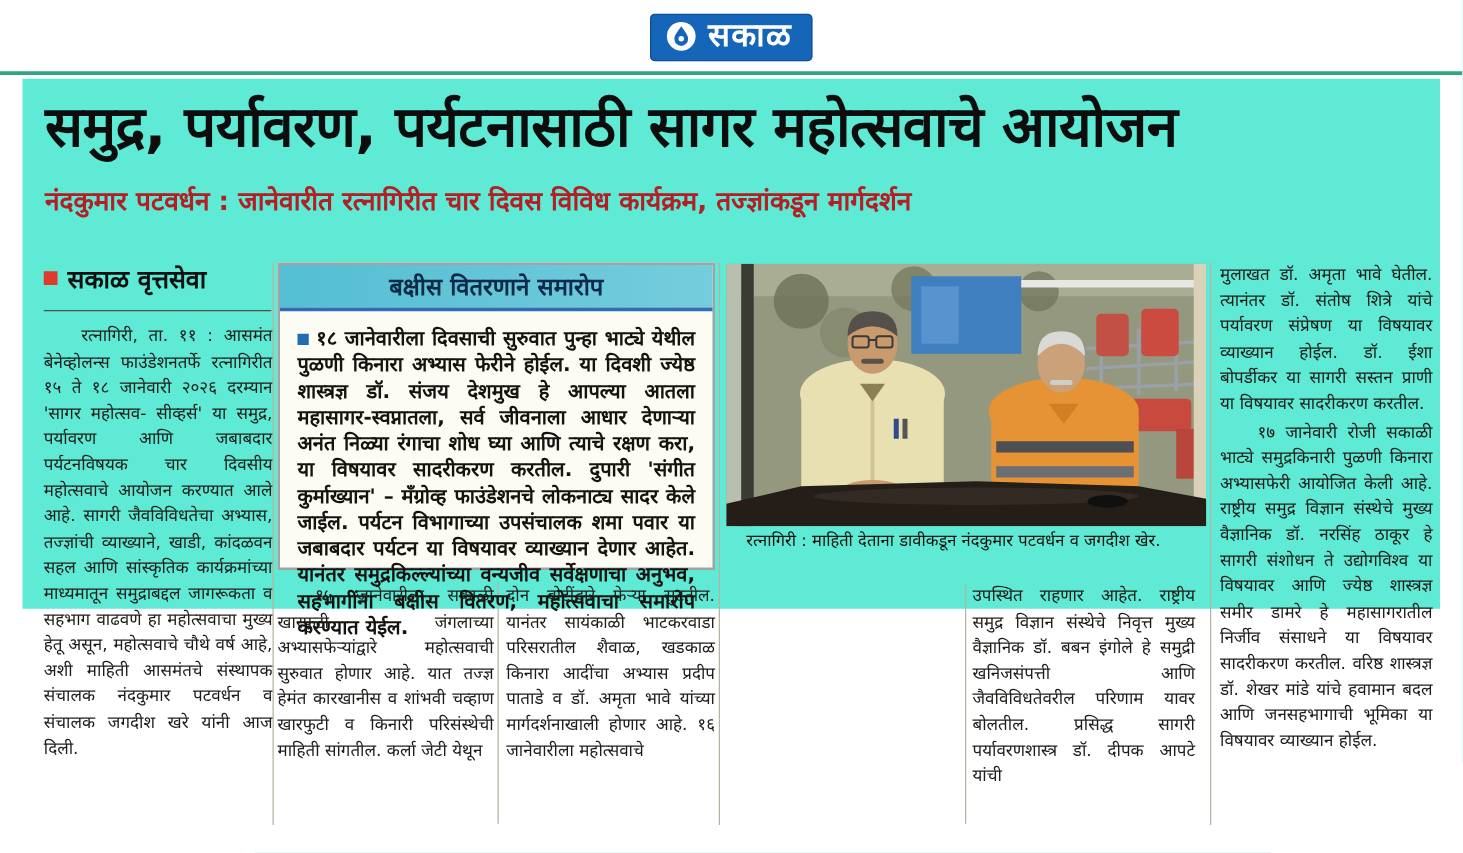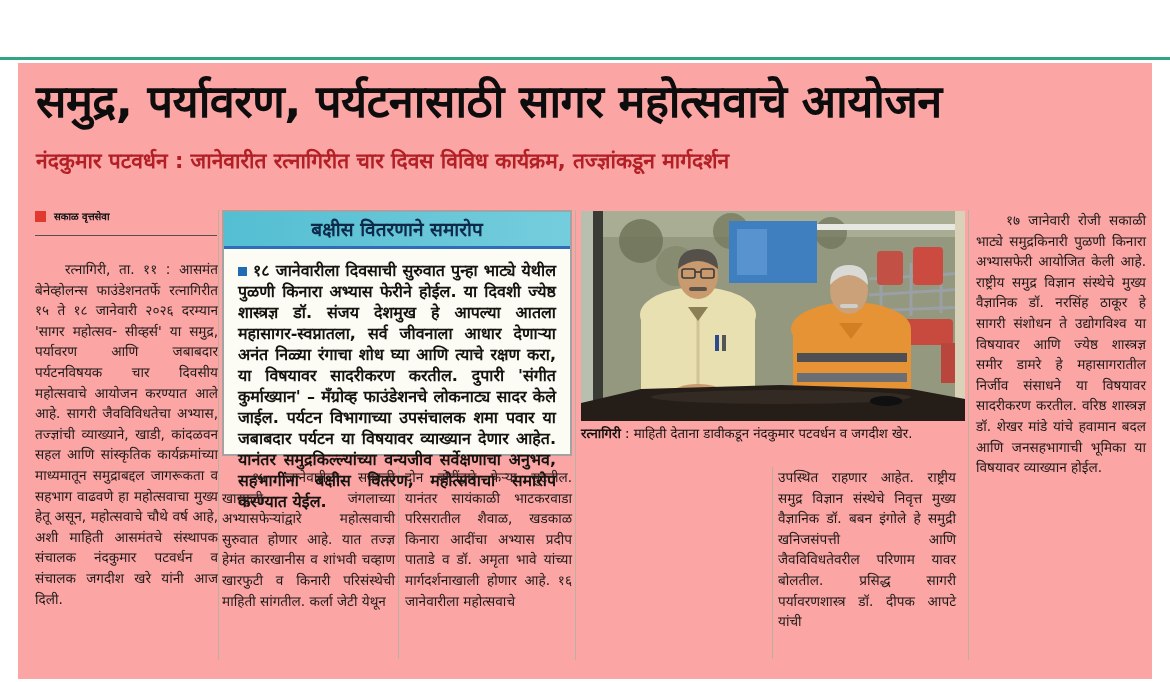--- a/index.html
+++ b/index.html
@@ -7,56 +7,68 @@
   body { font-family:"DejaVu Sans", sans-serif; }
   .page { position:relative; width:1170px; height:682px; background:#ffffff; overflow:hidden; margin:0 auto; }
 
   
   .masthead { position:absolute; top:11px; left:0; width:100%; display:flex; justify-content:center; }
   .logo-badge { background:#1565b8; border-radius:4px; padding:5px 16px 7px 12px; display:flex; align-items:center; gap:8px; box-shadow:0 0 0 1px #0f4f93 inset; }
   .logo-text { color:#ffffff; font-weight:800; font-size:26px; line-height:1; letter-spacing:1px; }
   .masthead-rule { position:absolute; top:57px; left:0; width:100%; height:3px; background:#2fa584; }
 
   
-  .sheet { position:absolute; left:18px; top:63px; width:1134px; height:616px; background:#fca5a5; }
+  .sheet { position:absolute; left:18px; top:63px; width:1134px; height:424px; background:#5eead4; }
 
   .headline { position:absolute; left:18px; top:14px; width:1100px; color:#0d0d0d; font-weight:800; font-size:45px; line-height:1.1; letter-spacing:-0.5px; }
   .subheadline { position:absolute; left:18px; top:86px; width:1100px; color:#b22026; font-weight:700; font-size:21px; line-height:1.2; }
 
   .byline-wrap { position:absolute; left:17px; top:146px; width:182px; border-bottom:1.5px solid #55514a; padding-bottom:12px; display:flex; align-items:center; gap:8px; }
   .byline-sq { width:11px; height:11px; background:#e03a2f; flex:0 0 auto; }
-  .byline-text { font-weight:700; font-size:10px; color:#111; }
+  .byline-text { font-weight:700; font-size:20px; color:#111; }
 
   .col { position:absolute; font-size:13.6px; line-height:20.6px; text-align:justify; color:#1d1b18; }
   .col p + p { margin-top:2px; }
   .indent { text-indent:2.2em; }
 
   .vrule { position:absolute; width:1px; background:#b9b2a0; }
 
   
   .prize-box { position:absolute; left:204px; top:147px; width:350px; height:246px; background:#fdfcf4; border:2px solid #a3a3a3; }
   .prize-box-header { height:37px; background:linear-gradient(90deg,#54bed2 0%,#66c6d7 55%,#74cddd 100%); border-bottom:3px solid #2f6db8; display:flex; align-items:center; justify-content:center; }
   .prize-box-title { font-weight:800; font-size:19px; color:#0e2a4a; }
   .prize-box-body { padding:11px 14px 10px 14px; font-size:16px; line-height:21px; text-align:justify; color:#15130f; font-weight:600; }
   .blue-sq { display:inline-block; width:9px; height:9px; background:#1f6cb5; margin-right:6px; }
 
   
   .photo-wrap { position:absolute; left:563px; top:148px; width:384px; height:210px; }
   .photo-wrap svg { display:block; width:100%; height:100%; }
   .photo-caption { position:absolute; left:563px; top:362px; width:384px; font-size:13.2px; color:#15130f; line-height:1.3; }
-  .cap-loc { font-weight:700; }
+  .cap-loc { font-weight:400;margin-left:16px; }
 
   
   .footer { position:absolute; left:0; top:614px; width:100%; text-align:center; color:#2c2c2c; font-size:10.5px; line-height:13px; font-family:"Liberation Sans", sans-serif; }
 </style>
 </head>
 <body>
 
 <div class="page">
 
+  <div class="masthead">
+    <div class="logo-badge">
+      <span style="display:flex;">
+        <svg width="26" height="26" viewBox="0 0 26 26">
+          <circle cx="13" cy="13" r="11.5" fill="#ffffff"></circle>
+          <path d="M13 5 C16 9.5 18.5 12 18.5 15.2 A5.5 5.5 0 0 1 7.5 15.2 C7.5 12 10 9.5 13 5 Z" fill="#1565b8"></path>
+          <circle cx="13" cy="15" r="2.2" fill="#ffffff"></circle>
+        </svg>
+      </span>
+      <span class="logo-text">सकाळ</span>
+    </div>
+  </div>
   <div class="masthead-rule"></div>
 
   <div class="sheet">
 
     <h1 class="headline">समुद्र, पर्यावरण, पर्यटनासाठी सागर महोत्सवाचे आयोजन</h1>
     <h2 class="subheadline">नंदकुमार पटवर्धन : जानेवारीत रत्नागिरीत चार दिवस विविध कार्यक्रम, तज्ज्ञांकडून मार्गदर्शन</h2>
 
     <div class="byline-wrap">
       <span class="byline-sq"></span>
       <span class="byline-text">सकाळ वृत्तसेवा</span>
@@ -165,20 +177,21 @@
     <div class="photo-caption">
       <span class="cap-loc">रत्नागिरी</span><span> : माहिती देताना डावीकडून नंदकुमार पटवर्धन व जगदीश खेर.</span>
     </div>
 
 
     <div class="col" style="left:760px; top:404px; width:178px;">
       <p>उपस्थित राहणार आहेत. राष्ट्रीय समुद्र विज्ञान संस्थेचे निवृत्त मुख्य वैज्ञानिक डॉ. बबन इंगोले हे समुद्री खनिजसंपत्ती आणि जैवविविधतेवरील परिणाम यावर बोलतील. प्रसिद्ध सागरी पर्यावरणशास्त्र डॉ. दीपक आपटे यांची</p>
     </div>
 
     <div class="col" style="left:958px; top:147px; width:170px;">
+      <p>मुलाखत डॉ. अमृता भावे घेतील. त्यानंतर डॉ. संतोष शित्रे यांचे पर्यावरण संप्रेषण या विषयावर व्याख्यान होईल. डॉ. ईशा बोपर्डीकर या सागरी सस्तन प्राणी या विषयावर सादरीकरण करतील.</p>
       <p class="indent">१७ जानेवारी रोजी सकाळी भाट्ये समुद्रकिनारी पुळणी किनारा अभ्यासफेरी आयोजित केली आहे. राष्ट्रीय समुद्र विज्ञान संस्थेचे मुख्य वैज्ञानिक डॉ. नरसिंह ठाकूर हे सागरी संशोधन ते उद्योगविश्व या विषयावर आणि ज्येष्ठ शास्त्रज्ञ समीर डामरे हे महासागरातील निर्जीव संसाधने या विषयावर सादरीकरण करतील. वरिष्ठ शास्त्रज्ञ डॉ. शेखर मांडे यांचे हवामान बदल आणि जनसहभागाची भूमिका या विषयावर व्याख्यान होईल.</p>
     </div>
 
   </div>
 
   <div class="footer">
   </div>
 
 </div>
 

